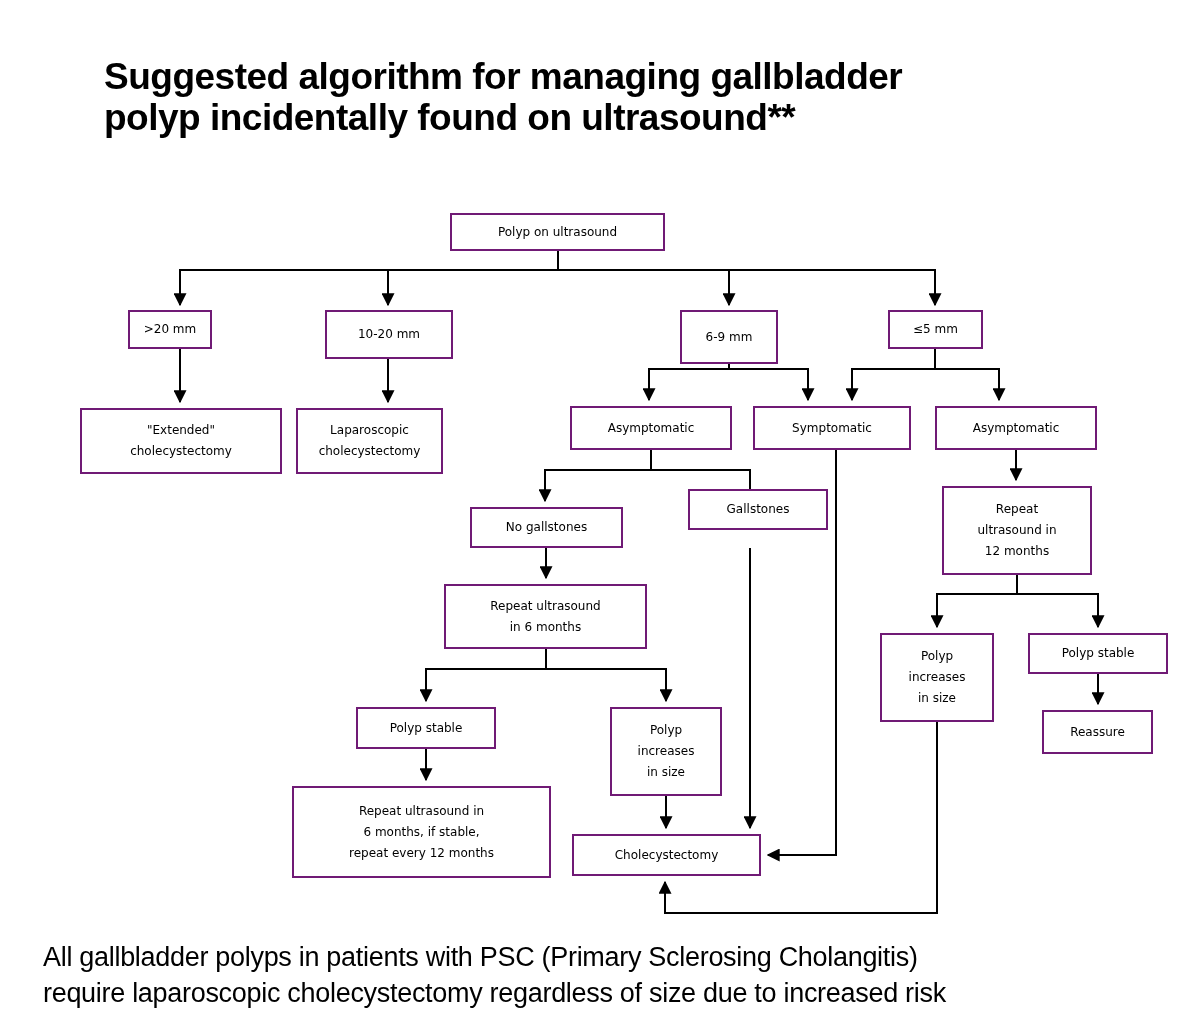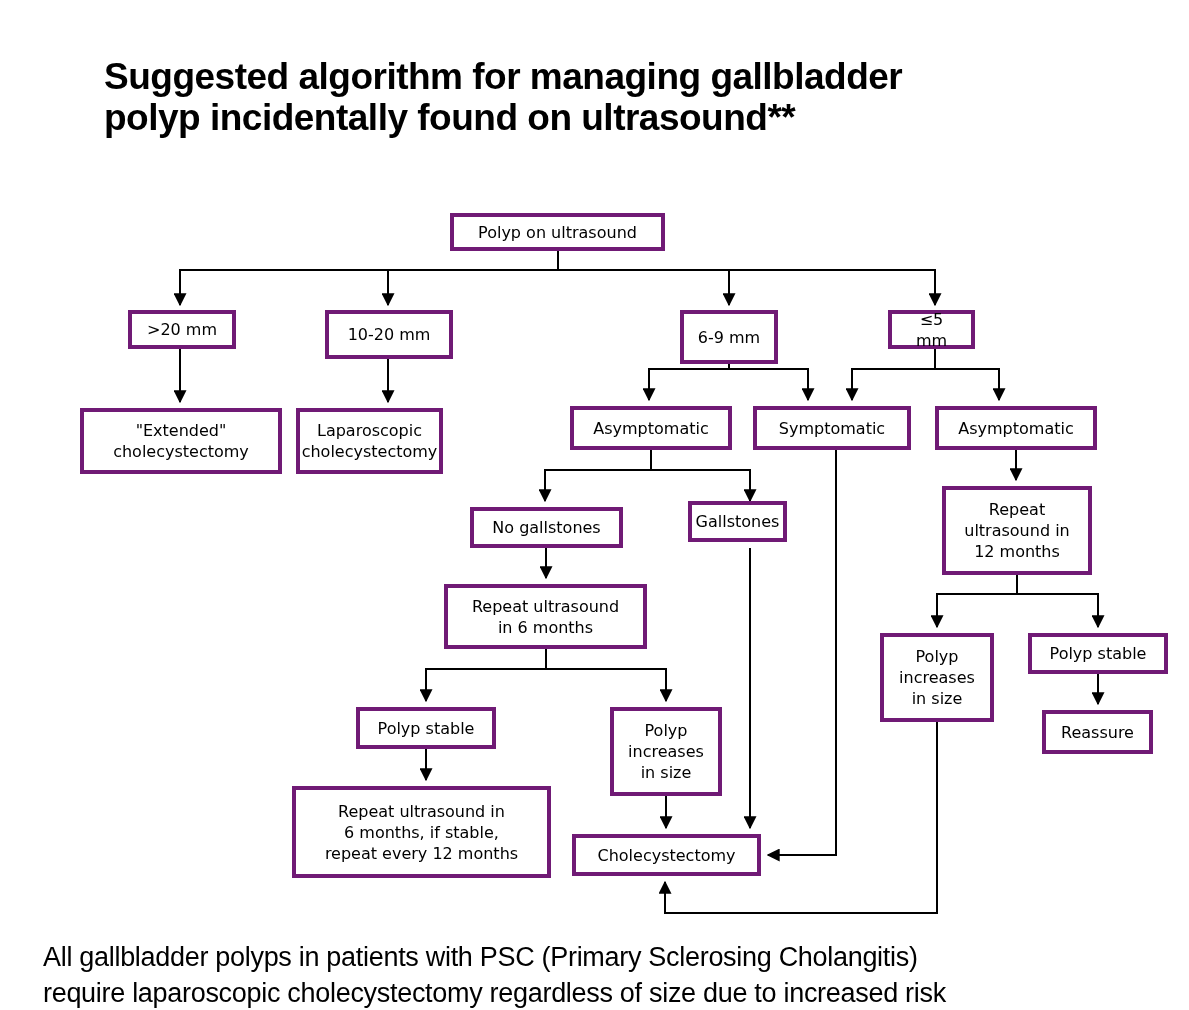--- a/index.html
+++ b/index.html
@@ -7,23 +7,23 @@
           font-family:"DejaVu Sans",sans-serif;overflow:hidden;margin-top:46px;}
   .title{position:absolute;left:104px;top:10px;width:1000px;margin:0;
          font-family:"Liberation Sans",sans-serif;font-weight:bold;
          font-size:37px;line-height:41px;letter-spacing:-0.5px;
          white-space:pre-line;color:#000;}
   .footnote{position:absolute;left:43px;top:893px;width:1100px;margin:0;
             font-family:"Liberation Sans",sans-serif;font-size:27px;line-height:36px;
             letter-spacing:-0.3px;white-space:pre-line;color:#000;}
   .connectors{position:absolute;left:0;top:0;width:1189px;height:1010px;}
   .connectors line{stroke:#000;stroke-width:2;}
-  .node{position:absolute;box-sizing:border-box;border:4px solid #701a75;background:#fff;
+  .node{position:absolute;box-sizing:border-box;border:2px solid #701a75;background:#fff;
         display:flex;align-items:center;justify-content:center;text-align:center;
-        font-size:16px;line-height:21px;white-space:pre-line;padding:1px 12px;}
+        font-size:12px;line-height:21px;white-space:pre-line;padding:1px 12px;}
 </style>
 </head>
 <body>
 
 <div class="canvas">
 
   <h1 class="title">Suggested algorithm for managing gallbladder
 polyp incidentally found on ultrasound**</h1>
 
   <div>
@@ -70,33 +70,33 @@
       <line x1="750" y1="502" x2="750" y2="782" marker-end="url(#ah)"></line>
       <line x1="836" y1="809" x2="768" y2="809" marker-end="url(#ah)"></line>
       <line x1="1016" y1="404" x2="1016" y2="434" marker-end="url(#ah)"></line>
       <line x1="937" y1="548" x2="937" y2="581" marker-end="url(#ah)"></line>
       <line x1="1098" y1="548" x2="1098" y2="581" marker-end="url(#ah)"></line>
       <line x1="1098" y1="628" x2="1098" y2="658" marker-end="url(#ah)"></line>
       <line x1="665" y1="867" x2="665" y2="836" marker-end="url(#ah)"></line>
     </svg>
 
     <div class="node" style="left:450px;top:167px;width:215px;height:38px">Polyp on ultrasound</div>
-    <div class="node" style="left:128px;top:264px;width:108px;height:39px">&gt;20 mm</div>
+    <div class="node" style="left:128px;top:264px;width:84px;height:39px">&gt;20 mm</div>
     <div class="node" style="left:325px;top:264px;width:128px;height:49px">10-20 mm</div>
     <div class="node" style="left:680px;top:264px;width:98px;height:54px">6-9 mm</div>
-    <div class="node" style="left:888px;top:264px;width:87px;height:39px">≤5 mm</div>
+    <div class="node" style="left:888px;top:264px;width:95px;height:39px">≤5 mm</div>
     <div class="node" style="left:80px;top:362px;width:202px;height:66px">"Extended"
 cholecystectomy</div>
     <div class="node" style="left:296px;top:362px;width:147px;height:66px">Laparoscopic
 cholecystectomy</div>
     <div class="node" style="left:570px;top:360px;width:162px;height:44px">Asymptomatic</div>
     <div class="node" style="left:753px;top:360px;width:158px;height:44px">Symptomatic</div>
     <div class="node" style="left:935px;top:360px;width:162px;height:44px">Asymptomatic</div>
     <div class="node" style="left:470px;top:461px;width:153px;height:41px">No gallstones</div>
-    <div class="node" style="left:688px;top:455px;width:99px;height:41px">Gallstones</div>
+    <div class="node" style="left:688px;top:443px;width:140px;height:41px">Gallstones</div>
     <div class="node" style="left:444px;top:538px;width:203px;height:65px">Repeat ultrasound
 in 6 months</div>
     <div class="node" style="left:942px;top:440px;width:150px;height:89px">Repeat
 ultrasound in
 12 months</div>
     <div class="node" style="left:356px;top:661px;width:140px;height:42px">Polyp stable</div>
     <div class="node" style="left:610px;top:661px;width:112px;height:89px">Polyp
 increases
 in size</div>
     <div class="node" style="left:880px;top:587px;width:114px;height:89px">Polyp

